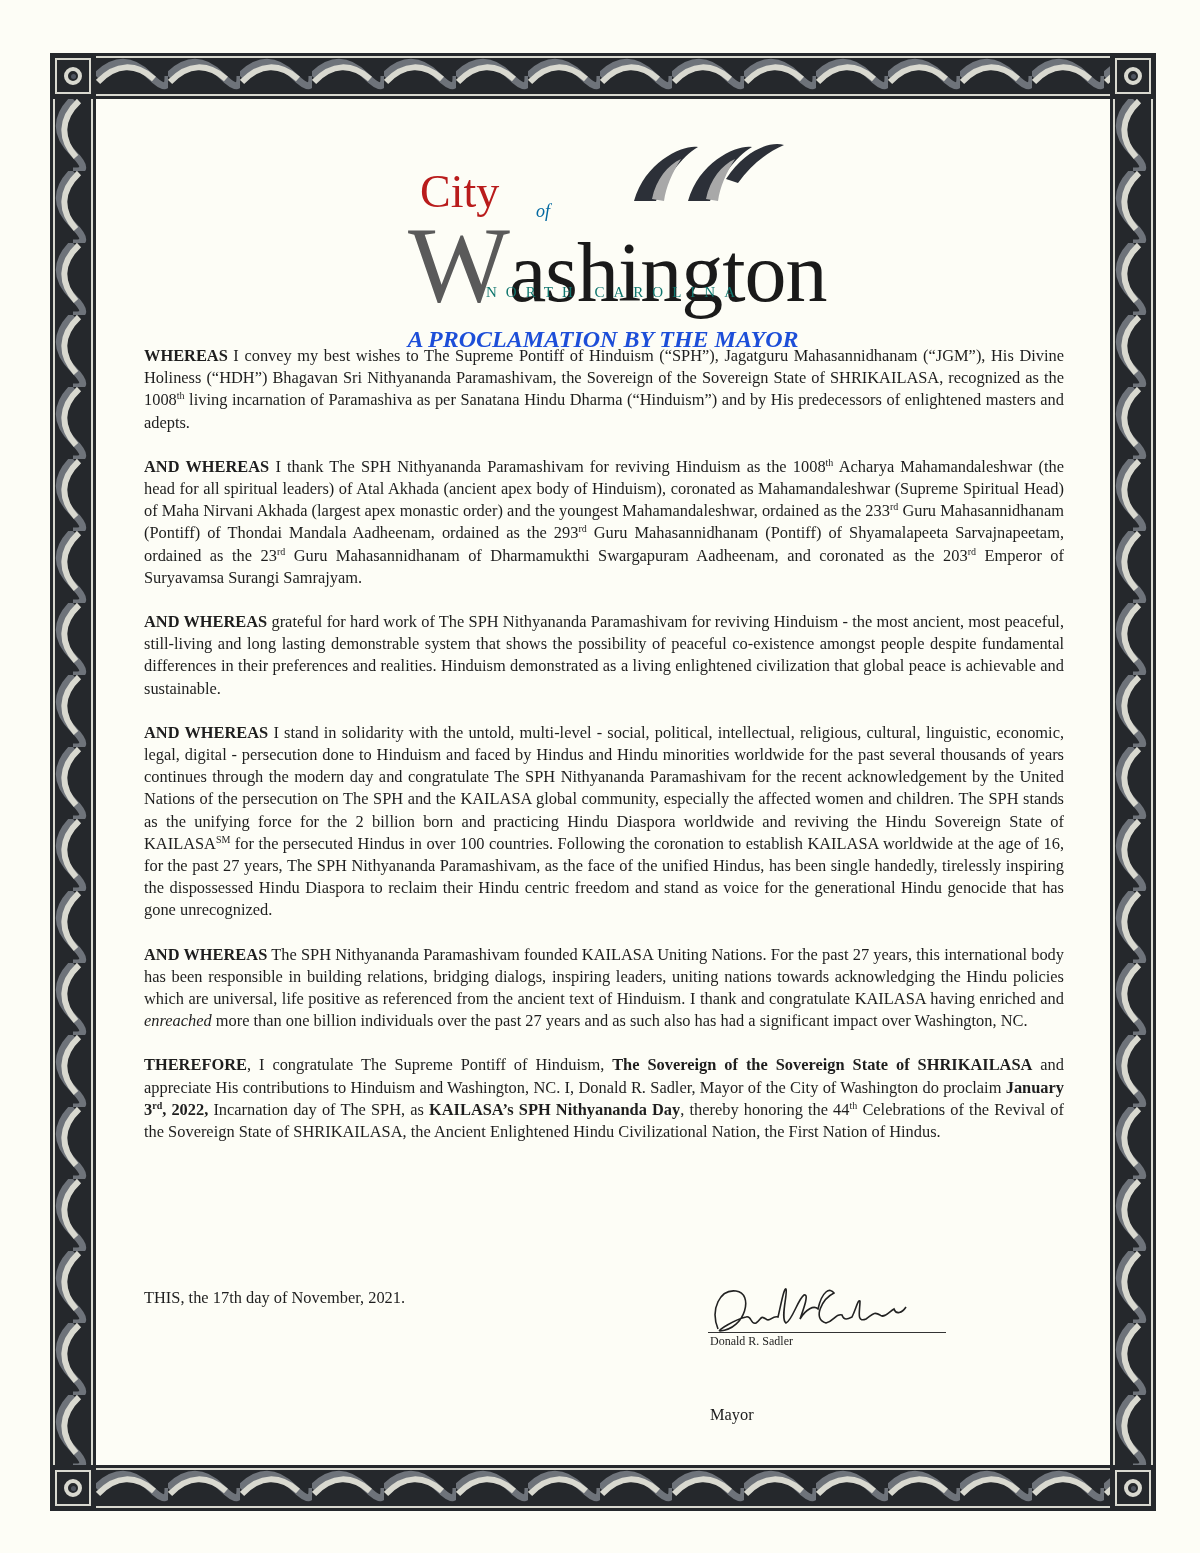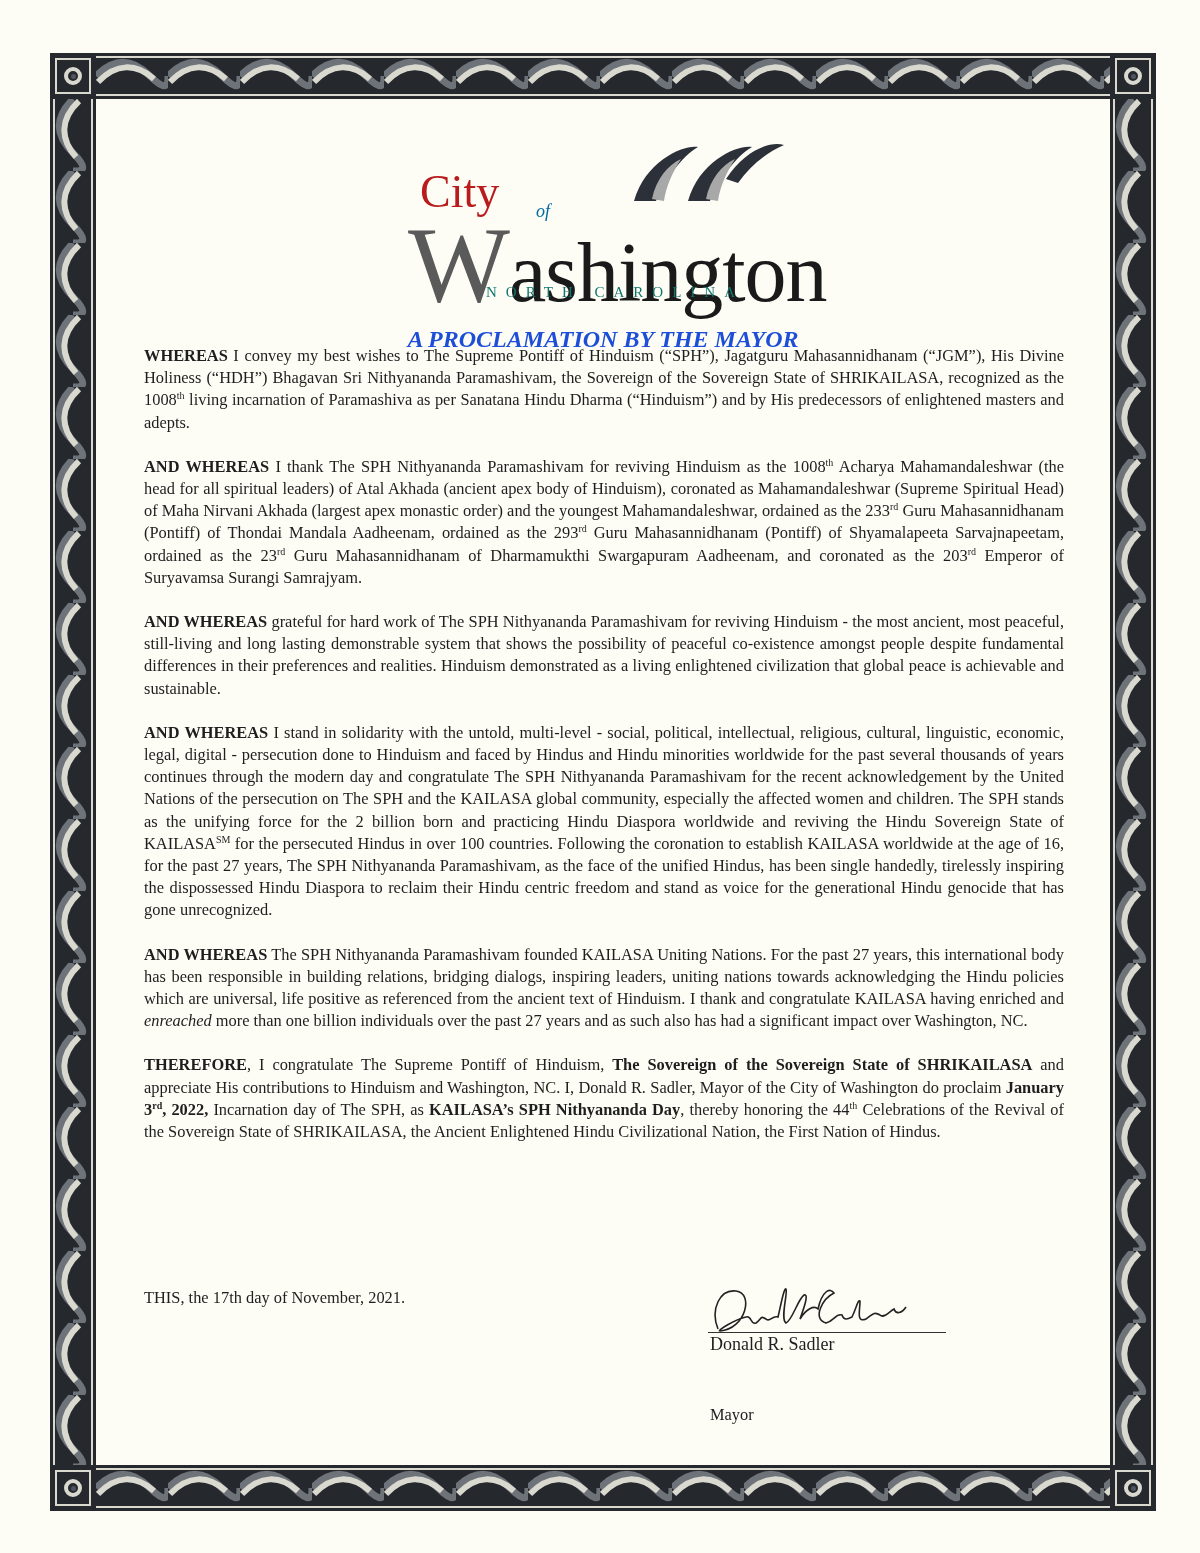--- a/index.html
+++ b/index.html
@@ -92,21 +92,21 @@
       font-size: 16.4px;
     }
     .signature-block {
       position: absolute; left: 610px; top: 1180px; width: 270px; height: 110px;
     }
     .sig-svg { position: absolute; left: 0; top: 0; width: 240px; height: 58px; }
     .sig-line {
       position: absolute; left: 2px; top: 53px; width: 238px; height: 0;
       border-top: 1.3px solid #333;
     }
-    .sig-name { position: absolute; left: 4px; top: 55px; font-size: 18px; }
+    .sig-name { position: absolute; left: 4px; top: 55px; font-size: 12px; }
     .sig-title { position: absolute; left: 4px; top: 78px; font-size: 16.4px; margin-top: 48px; }
   </style>
 </head>
 <body>
 
 <div class="frame">
   <div class="band top">
     <svg viewBox="0 0 1014 46" preserveAspectRatio="none">
       <defs>
         <pattern id="braidH" width="72" height="46" patternUnits="userSpaceOnUse">

